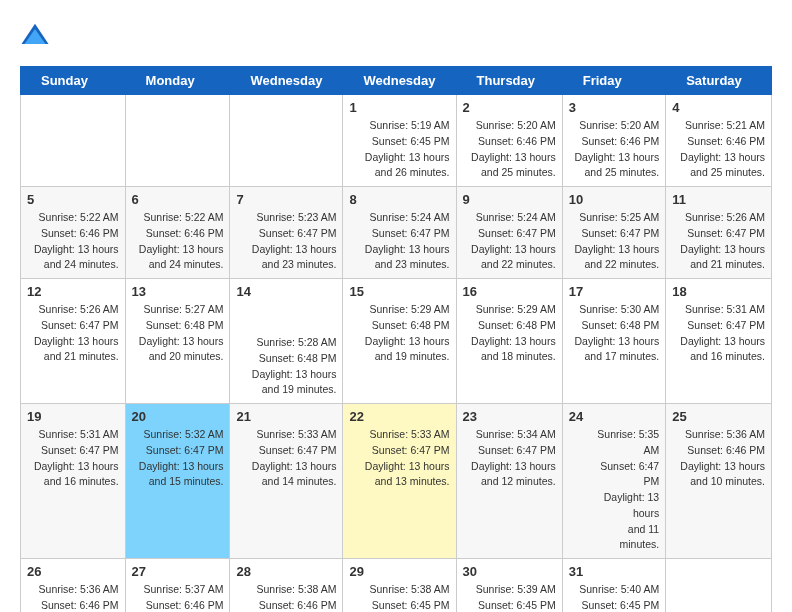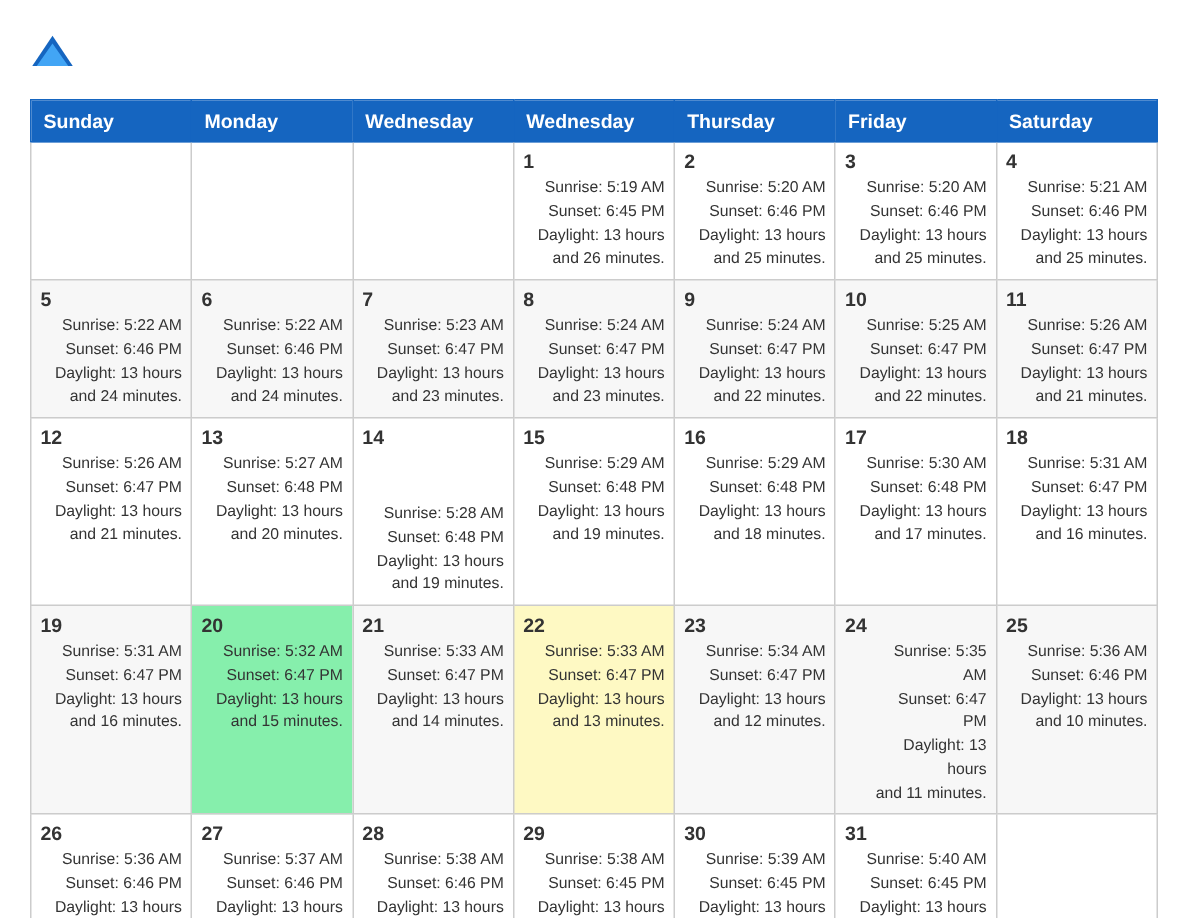--- a/index.html
+++ b/index.html
@@ -47,21 +47,21 @@
     }
     .calendar {
       width: 100%;
       border-collapse: collapse;
       border: 1px solid #ccc;
     }
     .calendar th {
       background: #1565c0;
       color: #fff;
       text-align: left;
-      padding: 6px 8px;
+      padding: 6px 20px;
       font-size: 13px;
       border: 1px solid #1565c0;
     }
     .calendar td {
       vertical-align: top;
       border: 1px solid #ccc;
       padding: 5px 6px;
       width: calc(100% / 7);
       height: 90px;
       font-size: 11px;
@@ -252,21 +252,21 @@
         </td>
       </tr>
       <tr style="background: rgb(247, 247, 247);">
         <td style="background: rgb(247, 247, 247);">
           <div class="day-number">19</div>
           <div class="day-info" style="white-space: pre-line;">Sunrise: 5:31 AM
 Sunset: 6:47 PM
 Daylight: 13 hours
 and 16 minutes.</div>
         </td>
-        <td style="background: #86efac;">
+        <td style="background: #7dd3fc;">
           <div class="day-number">20</div>
           <div class="day-info" style="white-space: pre-line;">Sunrise: 5:32 AM
 Sunset: 6:47 PM
 Daylight: 13 hours
 and 15 minutes.</div>
         </td>
         <td style="background: rgb(247, 247, 247);">
           <div class="day-number">21</div>
           <div class="day-info" style="white-space: pre-line;">Sunrise: 5:33 AM
 Sunset: 6:47 PM

